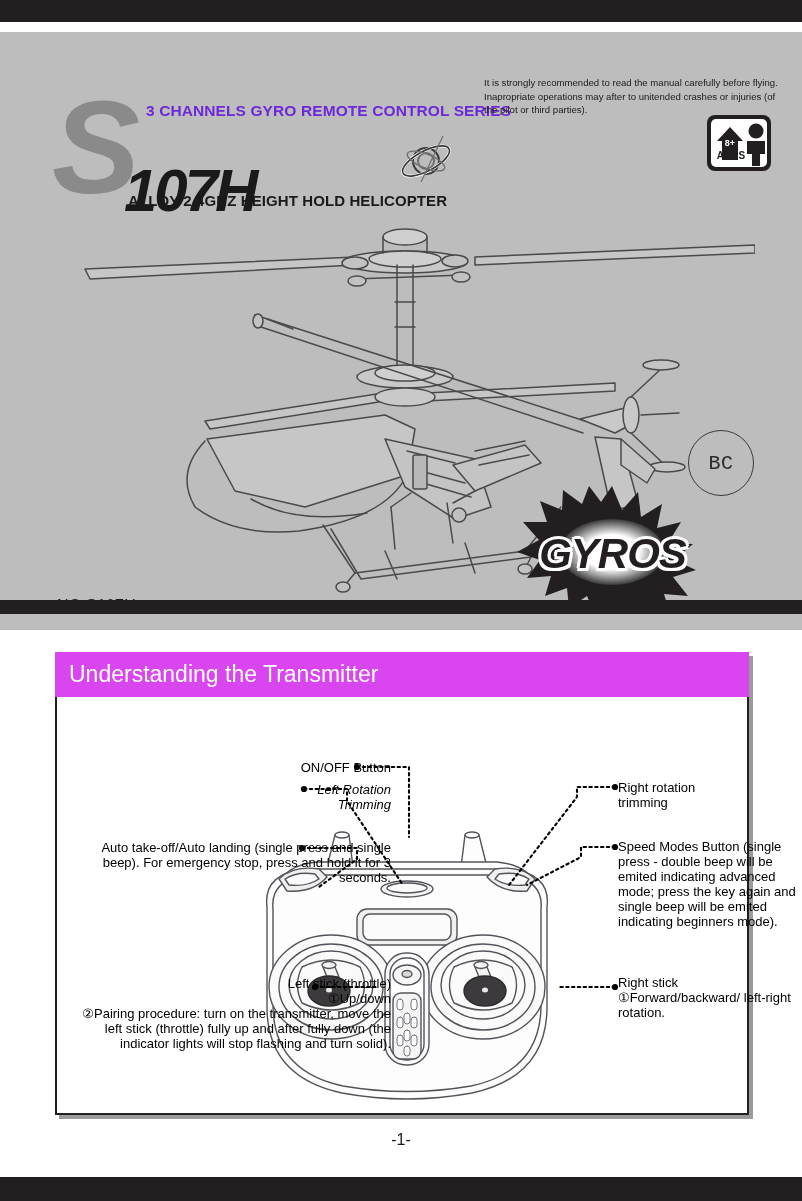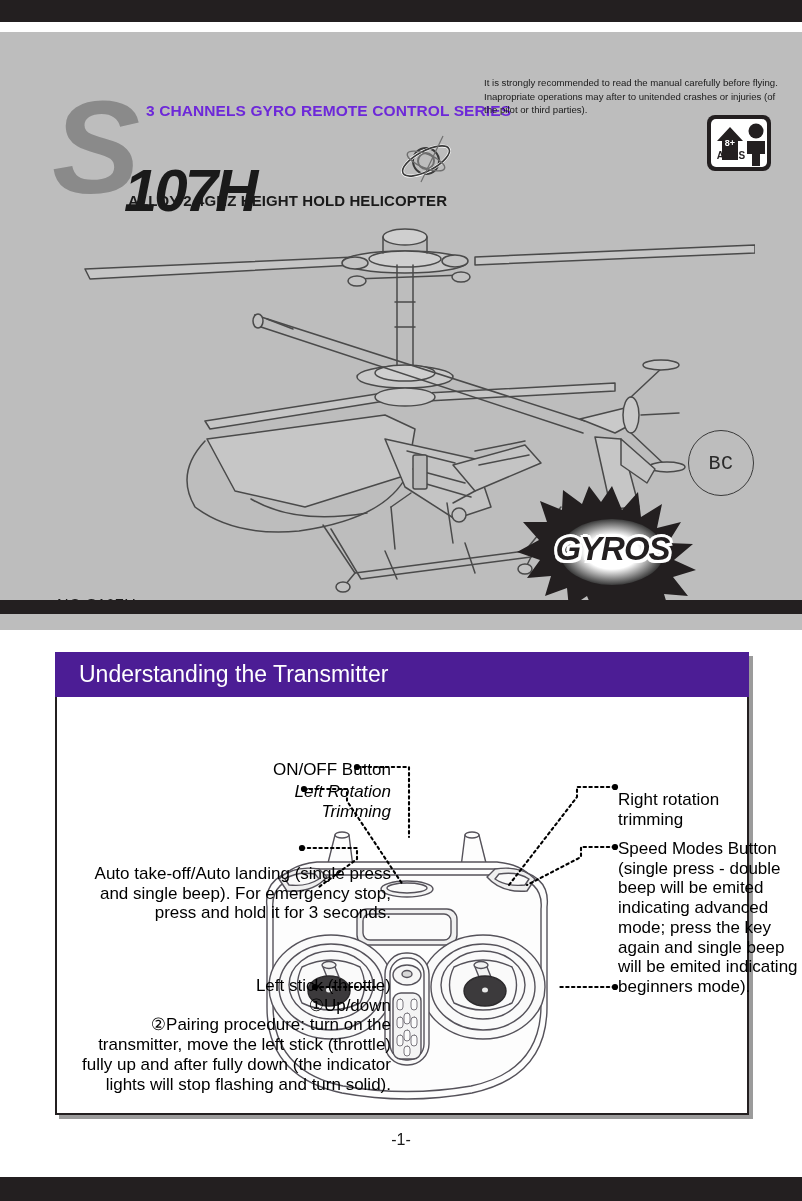--- a/index.html
+++ b/index.html
@@ -66,21 +66,21 @@
     border:1.6px solid #3a3a3a; border-radius:50%;
     display:flex; align-items:center; justify-content:center;
     font-family:Liberation Mono, monospace; font-size:20px; color:#2b2b2b;
     letter-spacing:0.5px;
   }
 
   
   .gyros { position:absolute; left:505px; top:452px; width:215px; height:135px; }
   .gyros-text {
     position:absolute; left:0; top:46px; width:215px; text-align:center;
-    font-size:33px; font-weight:700; font-style:italic; color:#231f20;
+    font-size:42px; font-weight:700; font-style:italic; color:#231f20;
     letter-spacing:-1px;
     text-shadow:
       -2.5px -2.5px 0 #fff,  2.5px -2.5px 0 #fff,
       -2.5px  2.5px 0 #fff,  2.5px  2.5px 0 #fff,
        0 -3px 0 #fff, 0 3px 0 #fff, -3px 0 0 #fff, 3px 0 0 #fff;
   }
 
   
   .model-no {
     position:absolute; left:57px; top:565px;
@@ -88,36 +88,36 @@
   }
 
   
   .content-box { position:absolute; left:55px; top:652px; width:694px; height:463px; }
   .cb-shadow {
     position:absolute; left:4px; top:4px; width:694px; height:463px;
     background:#9b9b9b;
   }
   .cb-header {
     position:absolute; left:0; top:0; width:694px; height:45px;
-    background:#4c1d95; color:#ffffff;
-    font-size:23px; display:flex; align-items:center; padding-left:24px;
+    background:#d946ef; color:#ffffff;
+    font-size:23px; display:flex; align-items:center; padding-left:14px;
   }
   .cb-body {
     position:absolute; left:0; top:45px; width:694px; height:418px;
     background:#ffffff; border:2.5px solid #231f20; border-top:none;
   }
 
   
-  .lbl { position:absolute; font-size:17px; line-height:1.16; color:#000; }
+  .lbl { position:absolute; font-size:13px; line-height:1.16; color:#000; }
   .lbl.r { text-align:right; }
   .lbl.l { text-align:left; }
 
   .l-onoff    { left:110px; top:63px;  width:224px; }
   .l-leftrot  { left:110px; top:85px;  width:224px; }
-  .l-autotake { left:20px;  top:143px; width:314px;margin-top:24px; }
+  .l-autotake { left:20px;  top:143px; width:314px; }
   .l-leftstick{ left:10px;  top:279px; width:324px; }
 
   .r-rightrot { left:561px; top:83px;  width:180px; }
   .r-speed    { left:561px; top:142px; width:182px; }
   .r-rightstk { left:561px; top:278px; width:180px; }
 
   .tx-art { position:absolute; left:200px; top:130px; width:300px; height:280px; }
 
   .dots { position:absolute; left:0; top:0; width:694px; height:418px; pointer-events:none; }
 
@@ -345,21 +345,23 @@
       </svg>
 
       <div class="lbl r l-onoff">ON/OFF Button</div>
       <div class="lbl r l-leftrot" style="white-space:pre-line;font-style:italic;">Left Rotation
 Trimming</div>
       <div class="lbl r l-autotake">Auto take-off/Auto landing (single press and single beep). For emergency stop, press and hold it for 3 seconds.</div>
       <div class="lbl r l-leftstick" style="white-space:pre-line;">Left stick (throttle)
 ①Up/down
 ②Pairing procedure: turn on the transmitter, move the left stick (throttle) fully up and after fully down (the indicator lights will stop flashing and turn solid).</div>
 
-      <div class="lbl l r-rightrot" style="white-space:pre-line;margin-top:10px;">Right rotation
+      <div class="lbl l r-rightrot" style="white-space:pre-line;">Right rotation
 trimming</div>
       <div class="lbl l r-speed">Speed Modes Button (single press - double beep will be emited indicating advanced mode; press the key again and single beep will be emited indicating beginners mode).</div>
+      <div class="lbl l r-rightstk" style="white-space:pre-line;">Right stick
+①Forward/backward/ left-right rotation.</div>
     </div>
   </div>
 
   <div class="page-num">-1-</div>
   <div class="bar-bottom"></div>
 </div>
 
 </body></html>

